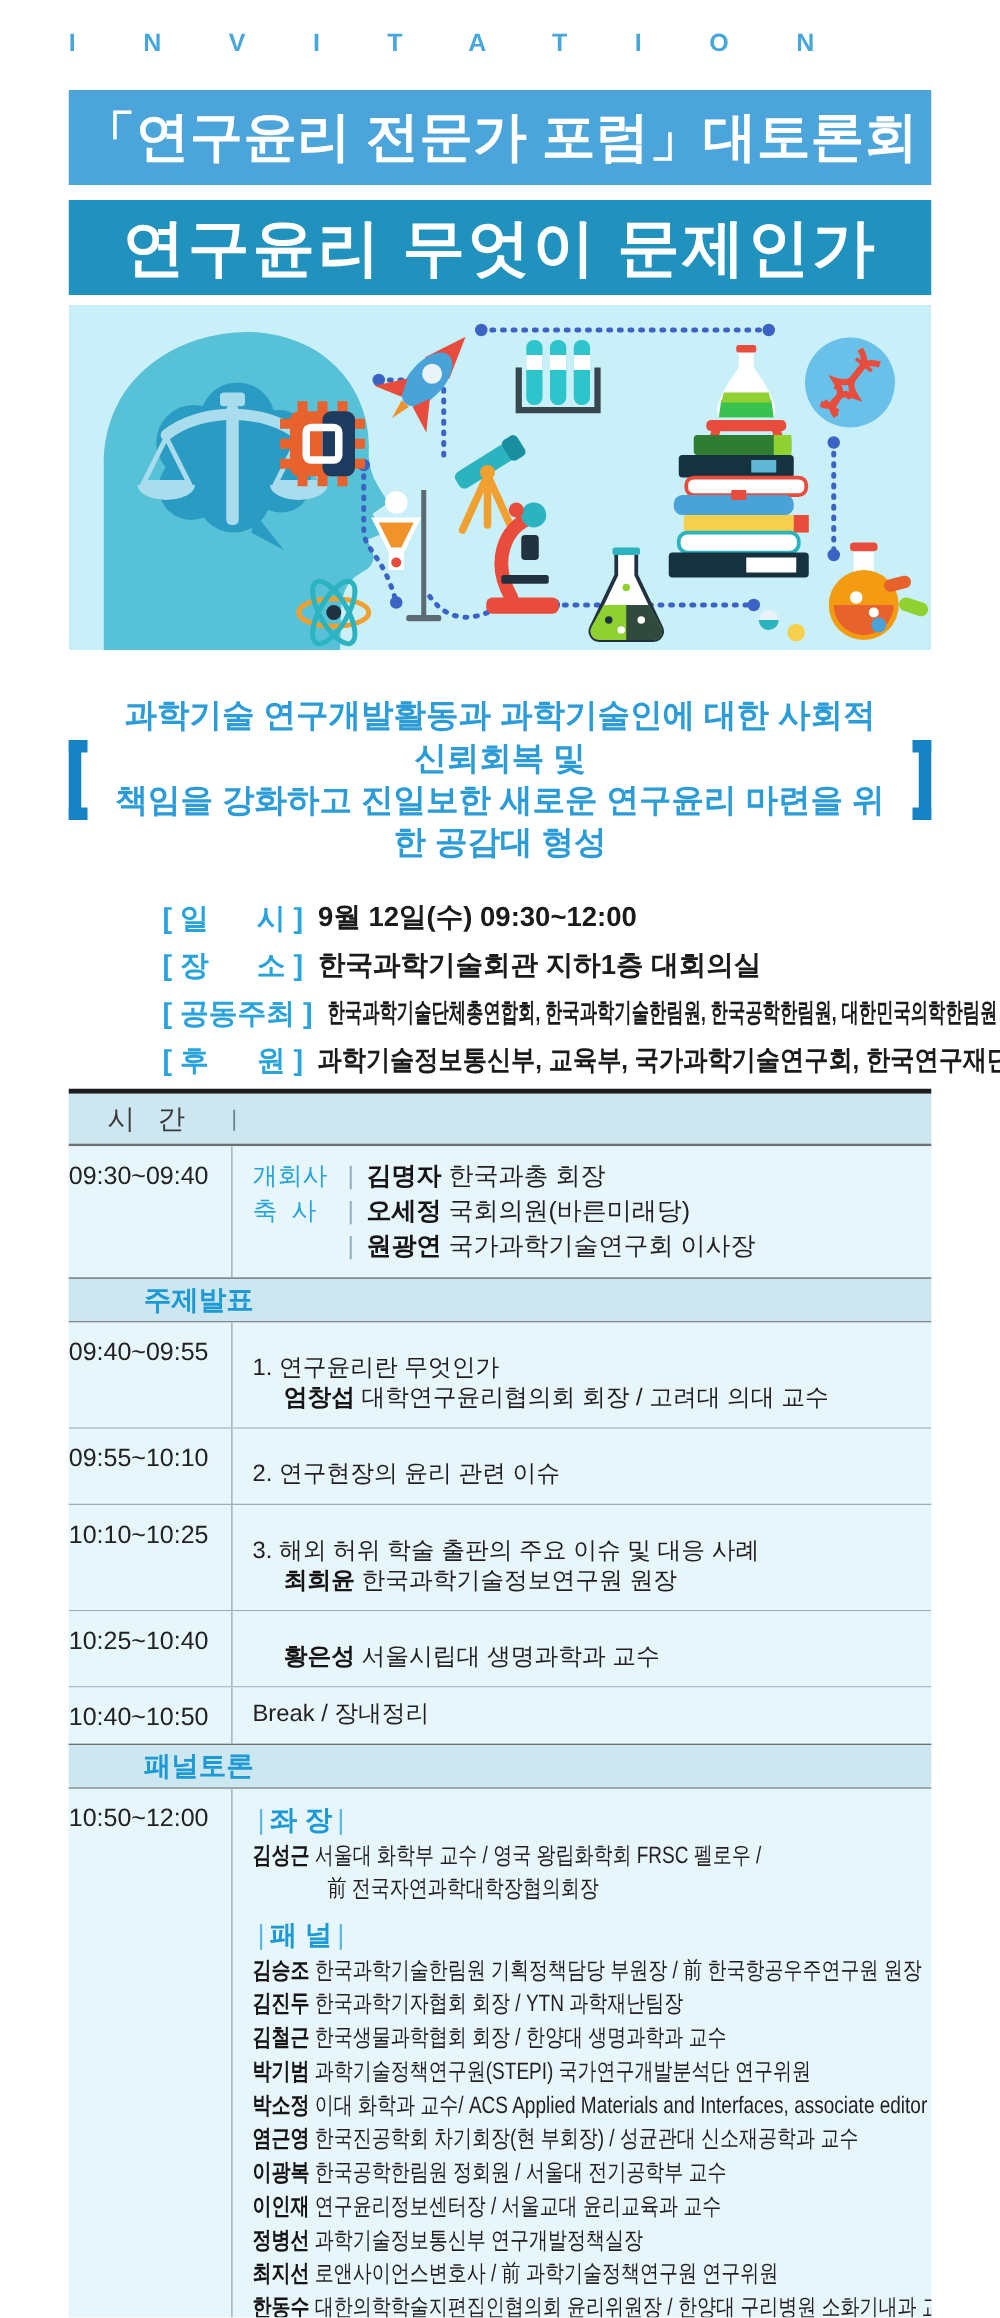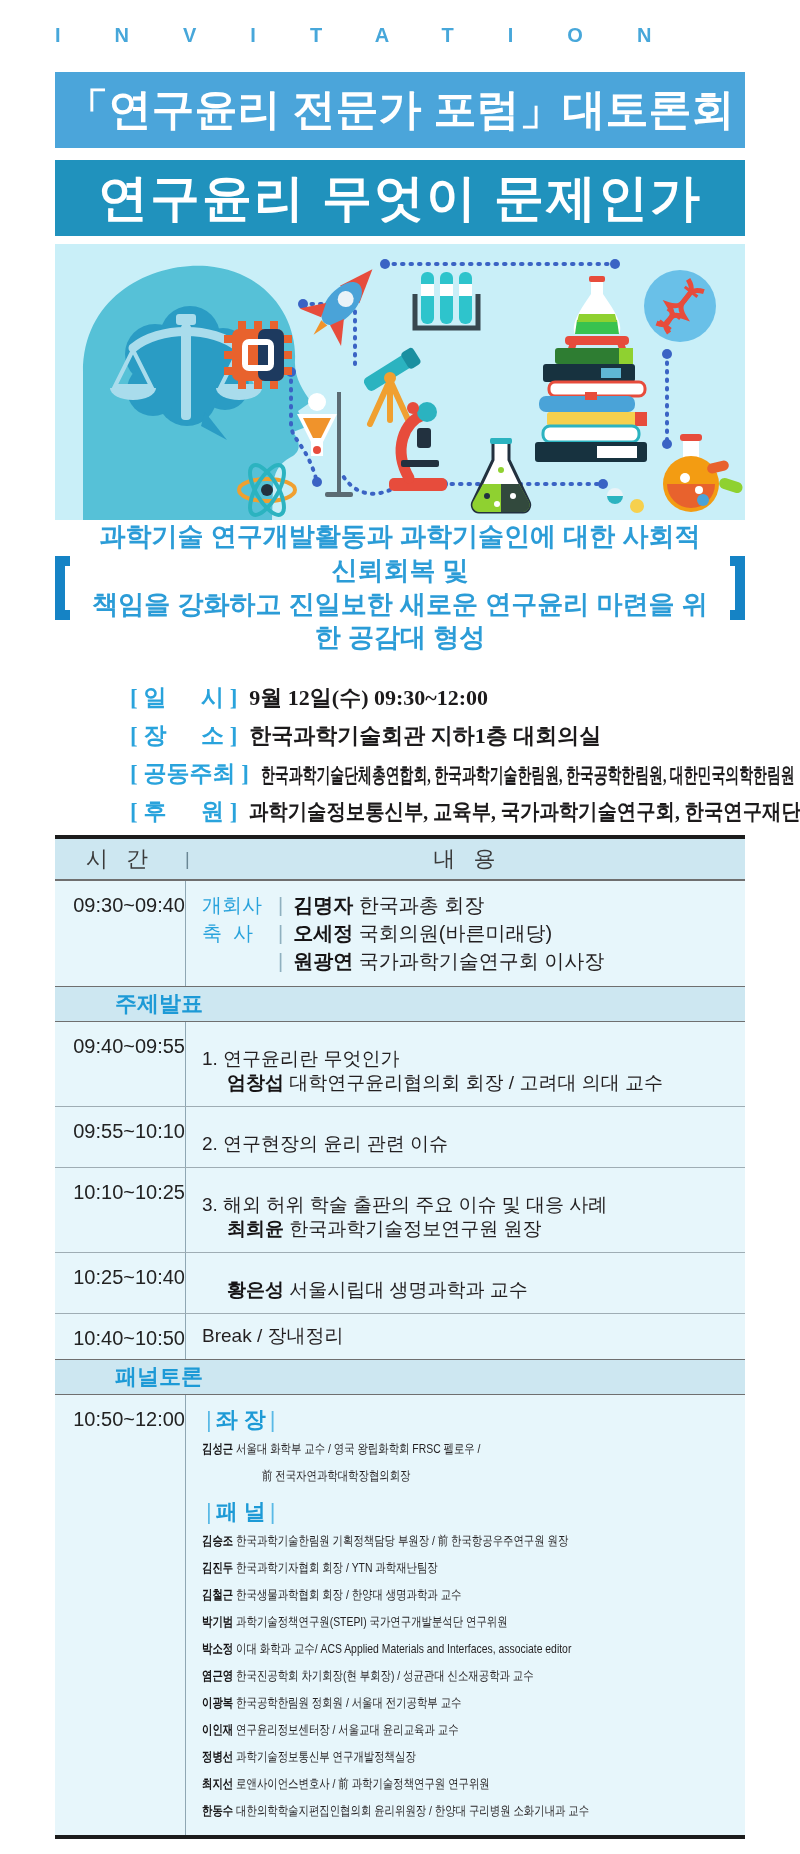--- a/index.html
+++ b/index.html
@@ -14,59 +14,59 @@
   
   .banner{height:76px;display:flex;align-items:center;justify-content:center;
           color:#fff;font-weight:bold;text-align:center;}
   .banner1{margin-top:22px;background:#4ba5da;font-size:43px;}
   .banner2{margin-top:12px;background:#2092bd;font-size:50px;letter-spacing:2px;}
 
   
   .illo{margin-top:8px;height:276px;line-height:0;}
 
   
-  .tagline{display:flex;align-items:center;justify-content:center;gap:16px;}
+  .tagline{margin-top:36px;display:flex;align-items:center;justify-content:center;gap:16px;}
   .bracket{width:16px;height:64px;box-sizing:border-box;}
   .bracket.left{border-left:10px solid #1583c5;border-top:10px solid #1583c5;border-bottom:10px solid #1583c5;}
   .bracket.right{border-right:10px solid #1583c5;border-top:10px solid #1583c5;border-bottom:10px solid #1583c5;}
   .tagline-text{font-size:26px;line-height:1.3;font-weight:600;color:#2b9cd7;text-align:center;}
 
   
   .details{margin:28px 0 0 75px;}
-  .detail-row{height:30px;margin-bottom:8px;display:flex;align-items:flex-end;white-space:nowrap;font-family:Liberation Serif, serif;}
+  .detail-row{height:30px;margin-bottom:8px;display:flex;align-items:center;white-space:nowrap;}
   .dlabel{color:#29a3dc;font-weight:bold;font-size:23px;white-space:pre;}
   .dvalue{margin-left:12px;font-weight:bold;font-size:22px;color:#1c1a1b;
           display:inline-block;transform-origin:left center;white-space:nowrap;}
   .dvalue.v-long{transform:scaleX(.66);font-size:21px;}
   .dvalue.v-mid{transform:scaleX(.88);}
 
   
   .table{margin:6px 55px 0;width:690px;border-top:4px solid #1c1c1c;border-bottom:4px solid #1c1c1c;
          background:#e7f6fb;font-size:20px;}
   .thead{height:40px;background:#cde7f1;display:flex;align-items:center;
          border-bottom:2px solid #6f6f6f;color:#3a3a3a;font-size:22px;}
   .th-time{width:130px;text-align:center;letter-spacing:6px;}
   .th-div{color:#6a8794;font-size:18px;}
   .th-content{flex:1;text-align:center;letter-spacing:6px;}
   .row{display:flex;border-bottom:1px solid #9fadb4;background:#e7f6fb;}
   .row:last-child{border-bottom:none;}
-  .time{width:130px;flex-shrink:0;text-align:right;padding-top:13px;font-size:20px;color:#222;}
+  .time{width:130px;flex-shrink:0;text-align:left;padding-top:13px;font-size:20px;color:#222;}
   .cell{flex:1;border-left:1px solid #8fa7b3;padding:10px 0 11px 16px;overflow:hidden;}
   .band{background:#cde7f1;border-bottom:1px solid #6f6f6f;border-top:1px solid #6f6f6f;
         height:34px;line-height:34px;padding-left:60px;color:#1d9ad6;font-weight:bold;font-size:22px;margin-top:-1px;}
   b.nm{font-weight:bold;color:#161415;}
   .oline{height:28px;line-height:28px;display:flex;white-space:nowrap;}
   .otag{width:66px;color:#29a3dc;font-weight:normal;white-space:pre;}
   .osep{color:#8fb0bf;margin:0 10px;}
   .title-line{line-height:24px;height:24px;white-space:nowrap;font-size:19px;}
   .name-line{line-height:24px;height:24px;white-space:nowrap;padding-left:25px;font-size:19px;}
   .talk .cell{padding-top:25px;padding-bottom:11px;}
   .plabel{height:30px;line-height:30px;color:#1d9ad6;font-weight:bold;font-size:22px;}
   .plabel .bar{color:#59b9e6;font-weight:normal;margin:0 4px;}
-  .pline{height:27px;line-height:27px;white-space:nowrap;font-size:13px;}
+  .pline{height:27px;line-height:27px;white-space:nowrap;font-size:19px;}
   .sqz{display:inline-block;transform:scaleX(.8);transform-origin:left center;white-space:nowrap;}
   .chair2{padding-left:60px;}
   .pgap{height:8px;}
 </style>
 </head>
 <body>
 
 <div class="page">
   <div class="content">
 
@@ -308,21 +308,20 @@
         <span class="dlabel"><span>[</span><span> 후      원 </span><span>]</span></span>
         <span class="dvalue v-mid">과학기술정보통신부, 교육부, 국가과학기술연구회, 한국연구재단</span>
       </div>
     </div>
   </div>
 
   <div class="table">
     <div class="thead">
       <span class="th-time">시 간</span>
       <span class="th-div">|</span>
-      <span class="th-content">내 용</span>
     </div>
 
     <div class="row">
       <div class="time">09:30~09:40</div>
       <div class="cell">
         <div class="oline">
           <span class="otag">개회사</span>
           <span class="osep">|</span>
           <b class="nm">김명자</b>&nbsp;
           <span>한국과총 회장</span>

